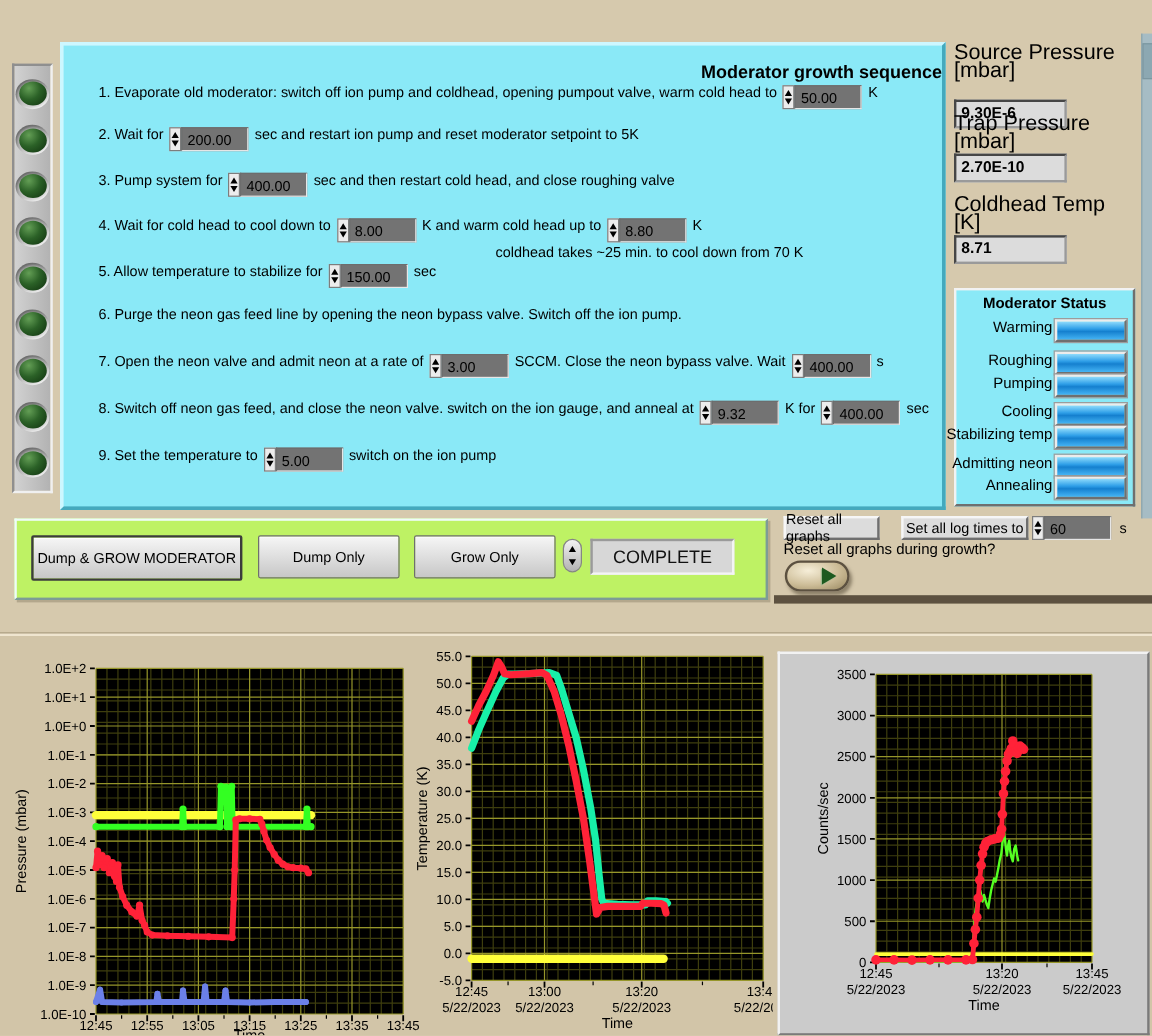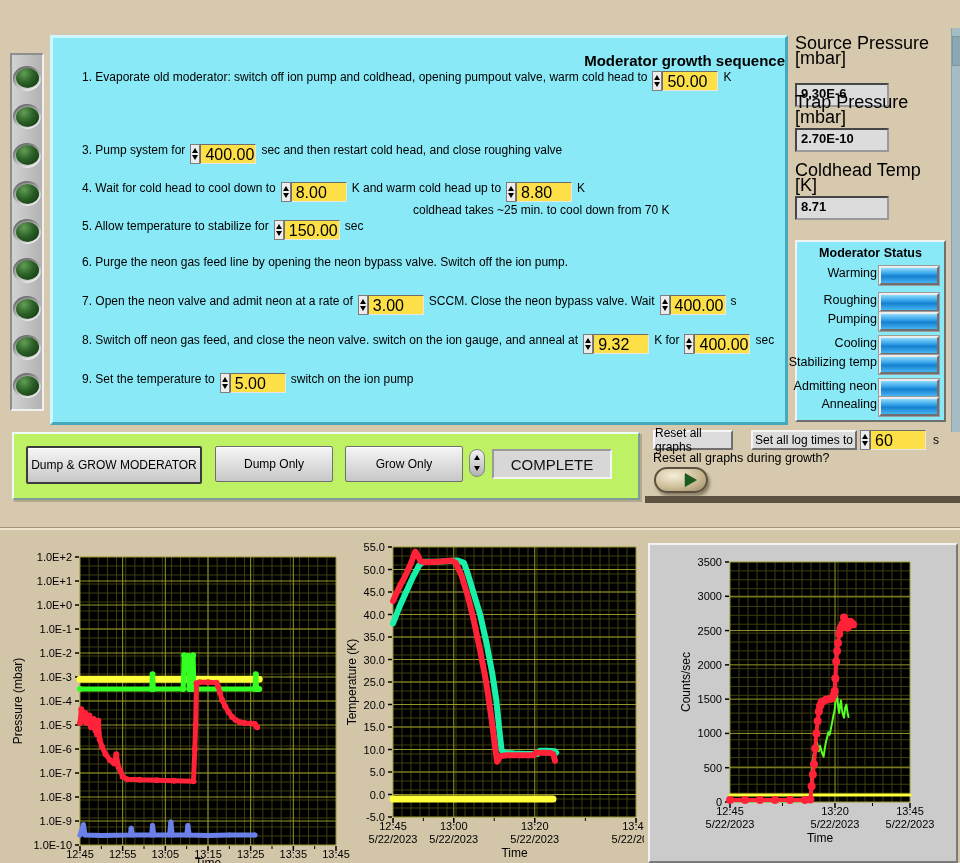--- a/index.html
+++ b/index.html
@@ -19,22 +19,22 @@
     border:3px solid;border-color:#cdf7ff #45a9bd #45a9bd #cdf7ff;box-sizing:border-box;}
   .seq-title{left:0;top:14px;width:100%;text-align:right;font-weight:bold;font-size:15px;}
   .step{position:absolute;display:flex;gap:5px;white-space:nowrap;font-size:12px;height:22px;margin-left:15px;}
   .note{position:absolute;font-size:12px;white-space:nowrap;}
   
   .numctl{display:inline-flex;align-items:center;}
   .spin-arrows{width:10px;height:20px;background:#ececec;border:1px solid #7d7d7d;box-sizing:border-box;
     display:inline-flex;flex-direction:column;align-items:center;justify-content:space-between;padding:3px 0;}
   .tri-up{width:0;height:0;border-left:3px solid transparent;border-right:3px solid transparent;border-bottom:5px solid #000;}
   .tri-down{width:0;height:0;border-left:3px solid transparent;border-right:3px solid transparent;border-top:5px solid #000;}
-  .numbox{display:inline-block;width:56px;height:20px;line-height:20px;background:#fde047;
-    border:1px solid;border-color:#6d6d6d #e6e6e6 #e6e6e6 #6d6d6d;padding-left:4px;font-size:16px;box-sizing:border-box;}
+  .numbox{display:inline-block;width:56px;height:20px;line-height:20px;background:#737373;
+    border:1px solid;border-color:#6d6d6d #e6e6e6 #e6e6e6 #6d6d6d;padding-left:4px;font-size:12px;box-sizing:border-box;}
   
   .ro-label{font-size:18px;line-height:15px;}
   .readout-box{width:86px;height:20px;line-height:18px;background:#dcdcdc;font-weight:bold;font-size:13px;
     border:2px inset #9a9a9a;padding-left:4px;box-sizing:content-box;}
   
   .status-panel{left:795px;top:240px;width:151px;height:182px;background:#8ae9f7;
     border:2px solid;border-color:#f2f2f2 #6f6f6f #6f6f6f #f2f2f2;box-sizing:border-box;}
   .status-title{left:0;top:4px;width:100%;text-align:center;font-weight:bold;font-size:12.5px;}
   .st-row{position:absolute;left:2px;right:5px;height:20px;display:flex;justify-content:flex-end;gap:2px;}
   .st-label{font-size:12.5px;white-space:nowrap;}
@@ -117,20 +117,31 @@
       <span class="numctl">
         <span class="spin-arrows">
             <i class="tri-up"></i>
             <i class="tri-down"></i>
           </span>
         <span class="numbox">50.00</span>
       </span>
       <span>K</span>
     </div>
 
+    <div class="step" style="left:14px;top:67px">
+      <span>2. Wait for</span>
+      <span class="numctl">
+        <span class="spin-arrows">
+            <i class="tri-up"></i>
+            <i class="tri-down"></i>
+          </span>
+        <span class="numbox">200.00</span>
+      </span>
+      <span>sec and restart ion pump and reset moderator setpoint to 5K</span>
+    </div>
 
     <div class="step" style="left:14px;top:105px">
       <span>3. Pump system for</span>
       <span class="numctl">
         <span class="spin-arrows">
             <i class="tri-up"></i>
             <i class="tri-down"></i>
           </span>
         <span class="numbox">400.00</span>
       </span>

